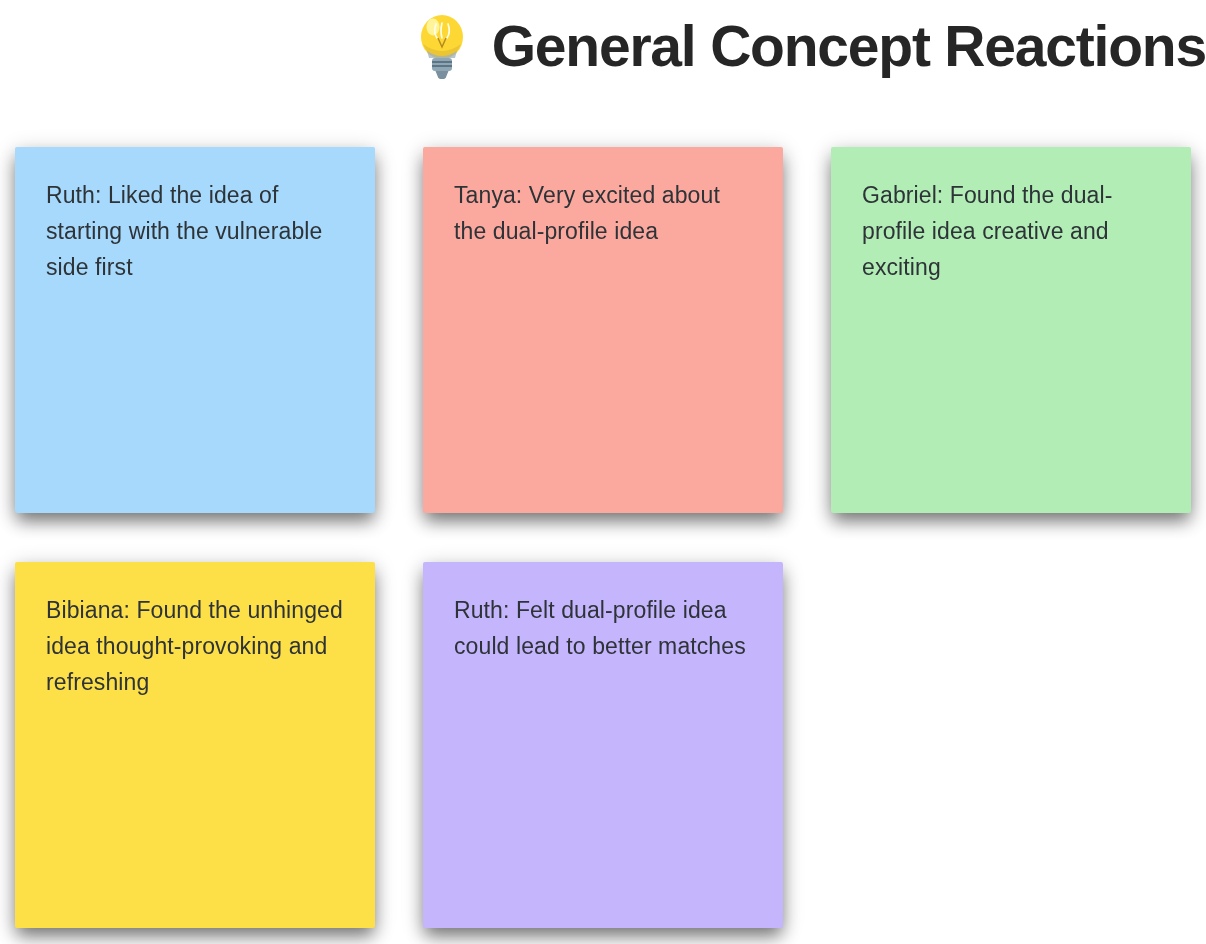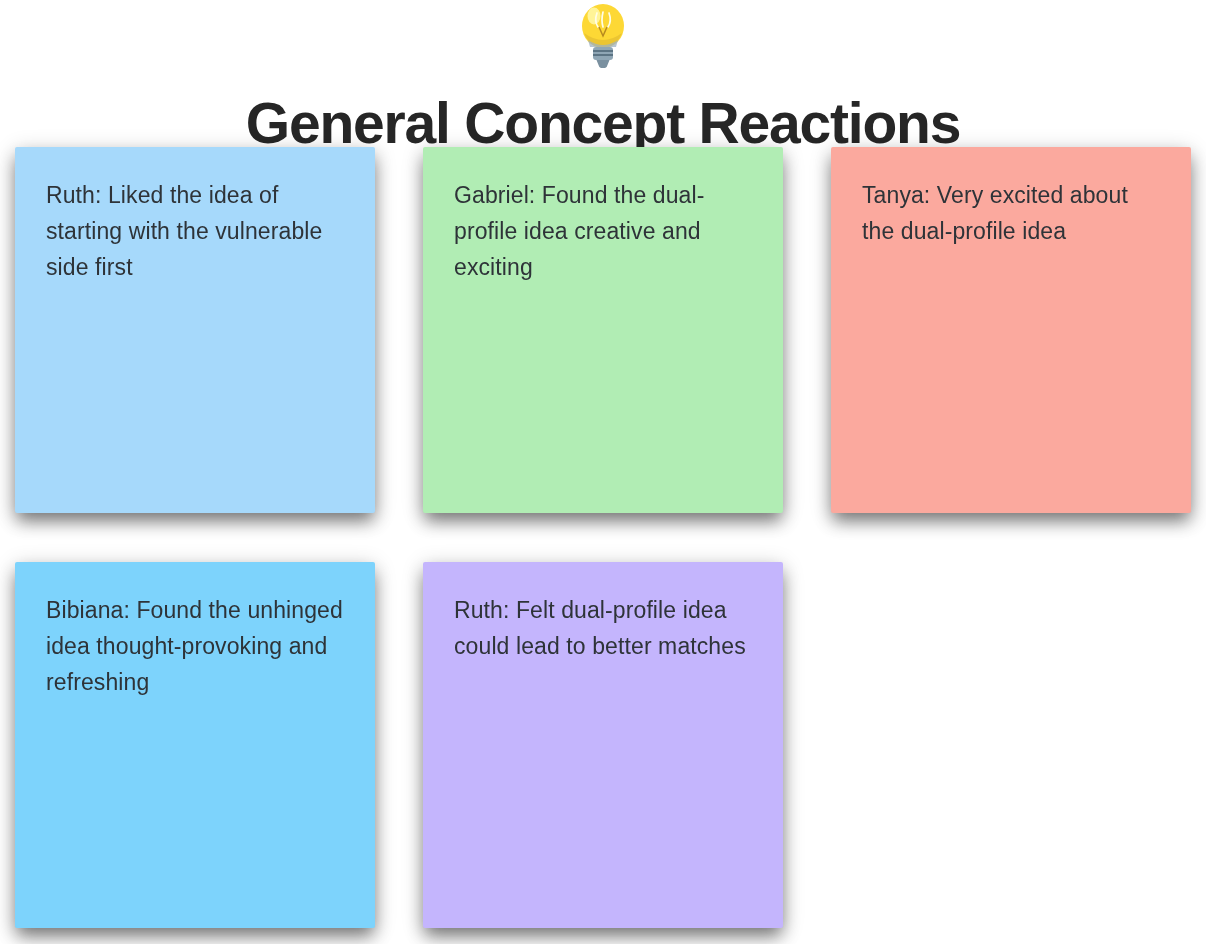--- a/index.html
+++ b/index.html
@@ -17,23 +17,22 @@
 
   
   .header {
     position: absolute;
     top: 2px;
     left: 0;
     width: 100%;
     height: 88px;
     display: flex;
     align-items: center;
-    justify-content: space-between;
+    justify-content: flex-end;
     gap: 22px;
-    flex-direction: column;
   }
   .bulb {
     width: 56px;
     height: 66px;
     flex: 0 0 auto;
     display: block;
   }
   .title {
     font-size: 57px;
     font-weight: 700;
@@ -92,29 +91,29 @@
   <div class="title" style="color: rgb(38, 38, 38);">General Concept Reactions</div>
 </div>
 
 <div class="board">
 
   <div class="note" style="background-color: rgb(166, 217, 251);">
     <div class="note-text">Ruth: Liked the idea of starting with the vulnerable side first</div>
   </div>
 
 
+  <div class="note" style="background-color: rgb(251, 169, 158);">
+    <div class="note-text">Tanya: Very excited about the dual-profile idea</div>
+  </div>
+
   <div class="note" style="background-color: rgb(177, 237, 180);">
     <div class="note-text">Gabriel: Found the dual-profile idea creative and exciting</div>
   </div>
 
-  <div class="note" style="background-color: rgb(251, 169, 158);">
-    <div class="note-text">Tanya: Very excited about the dual-profile idea</div>
-  </div>
-
-  <div class="note" style="background-color: #7dd3fc;">
+  <div class="note" style="background-color: #fde047;">
     <div class="note-text">Bibiana: Found the unhinged idea thought-provoking and refreshing</div>
   </div>
 
   <div class="note" style="background-color: #c4b5fd;">
     <div class="note-text">Ruth: Felt dual-profile idea could lead to better matches</div>
   </div>
 
 </div>
 
 </body></html>

